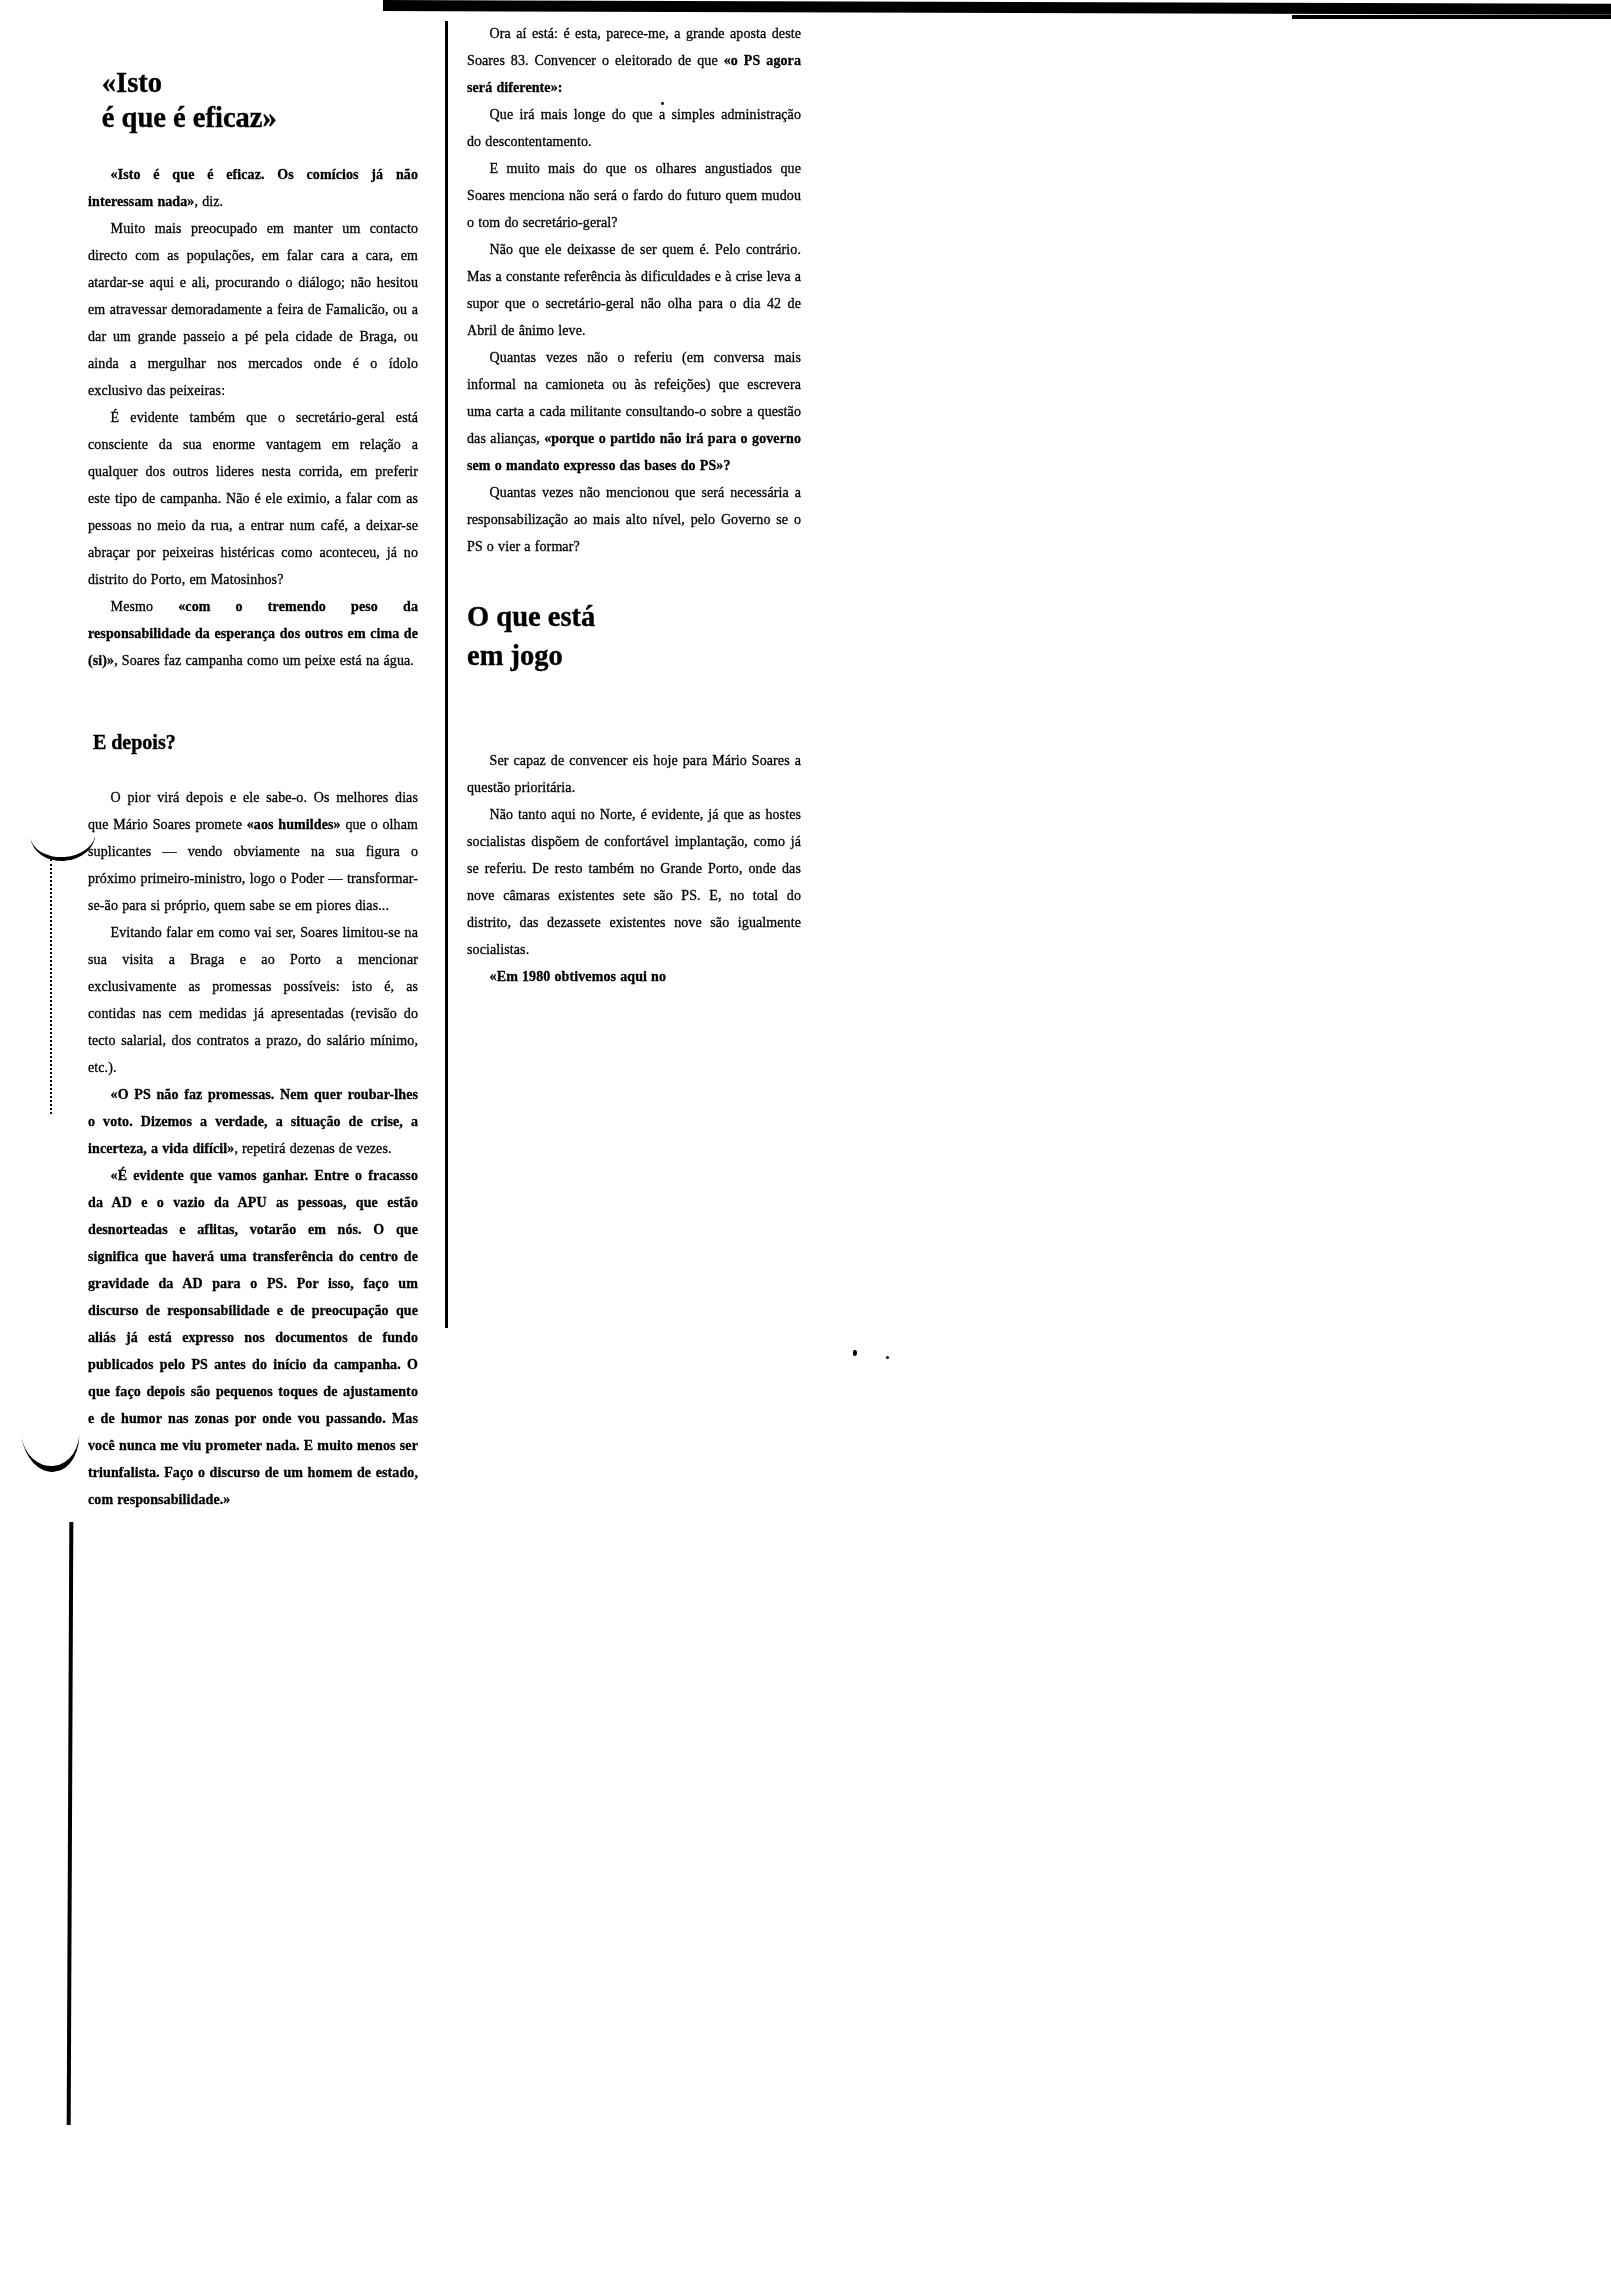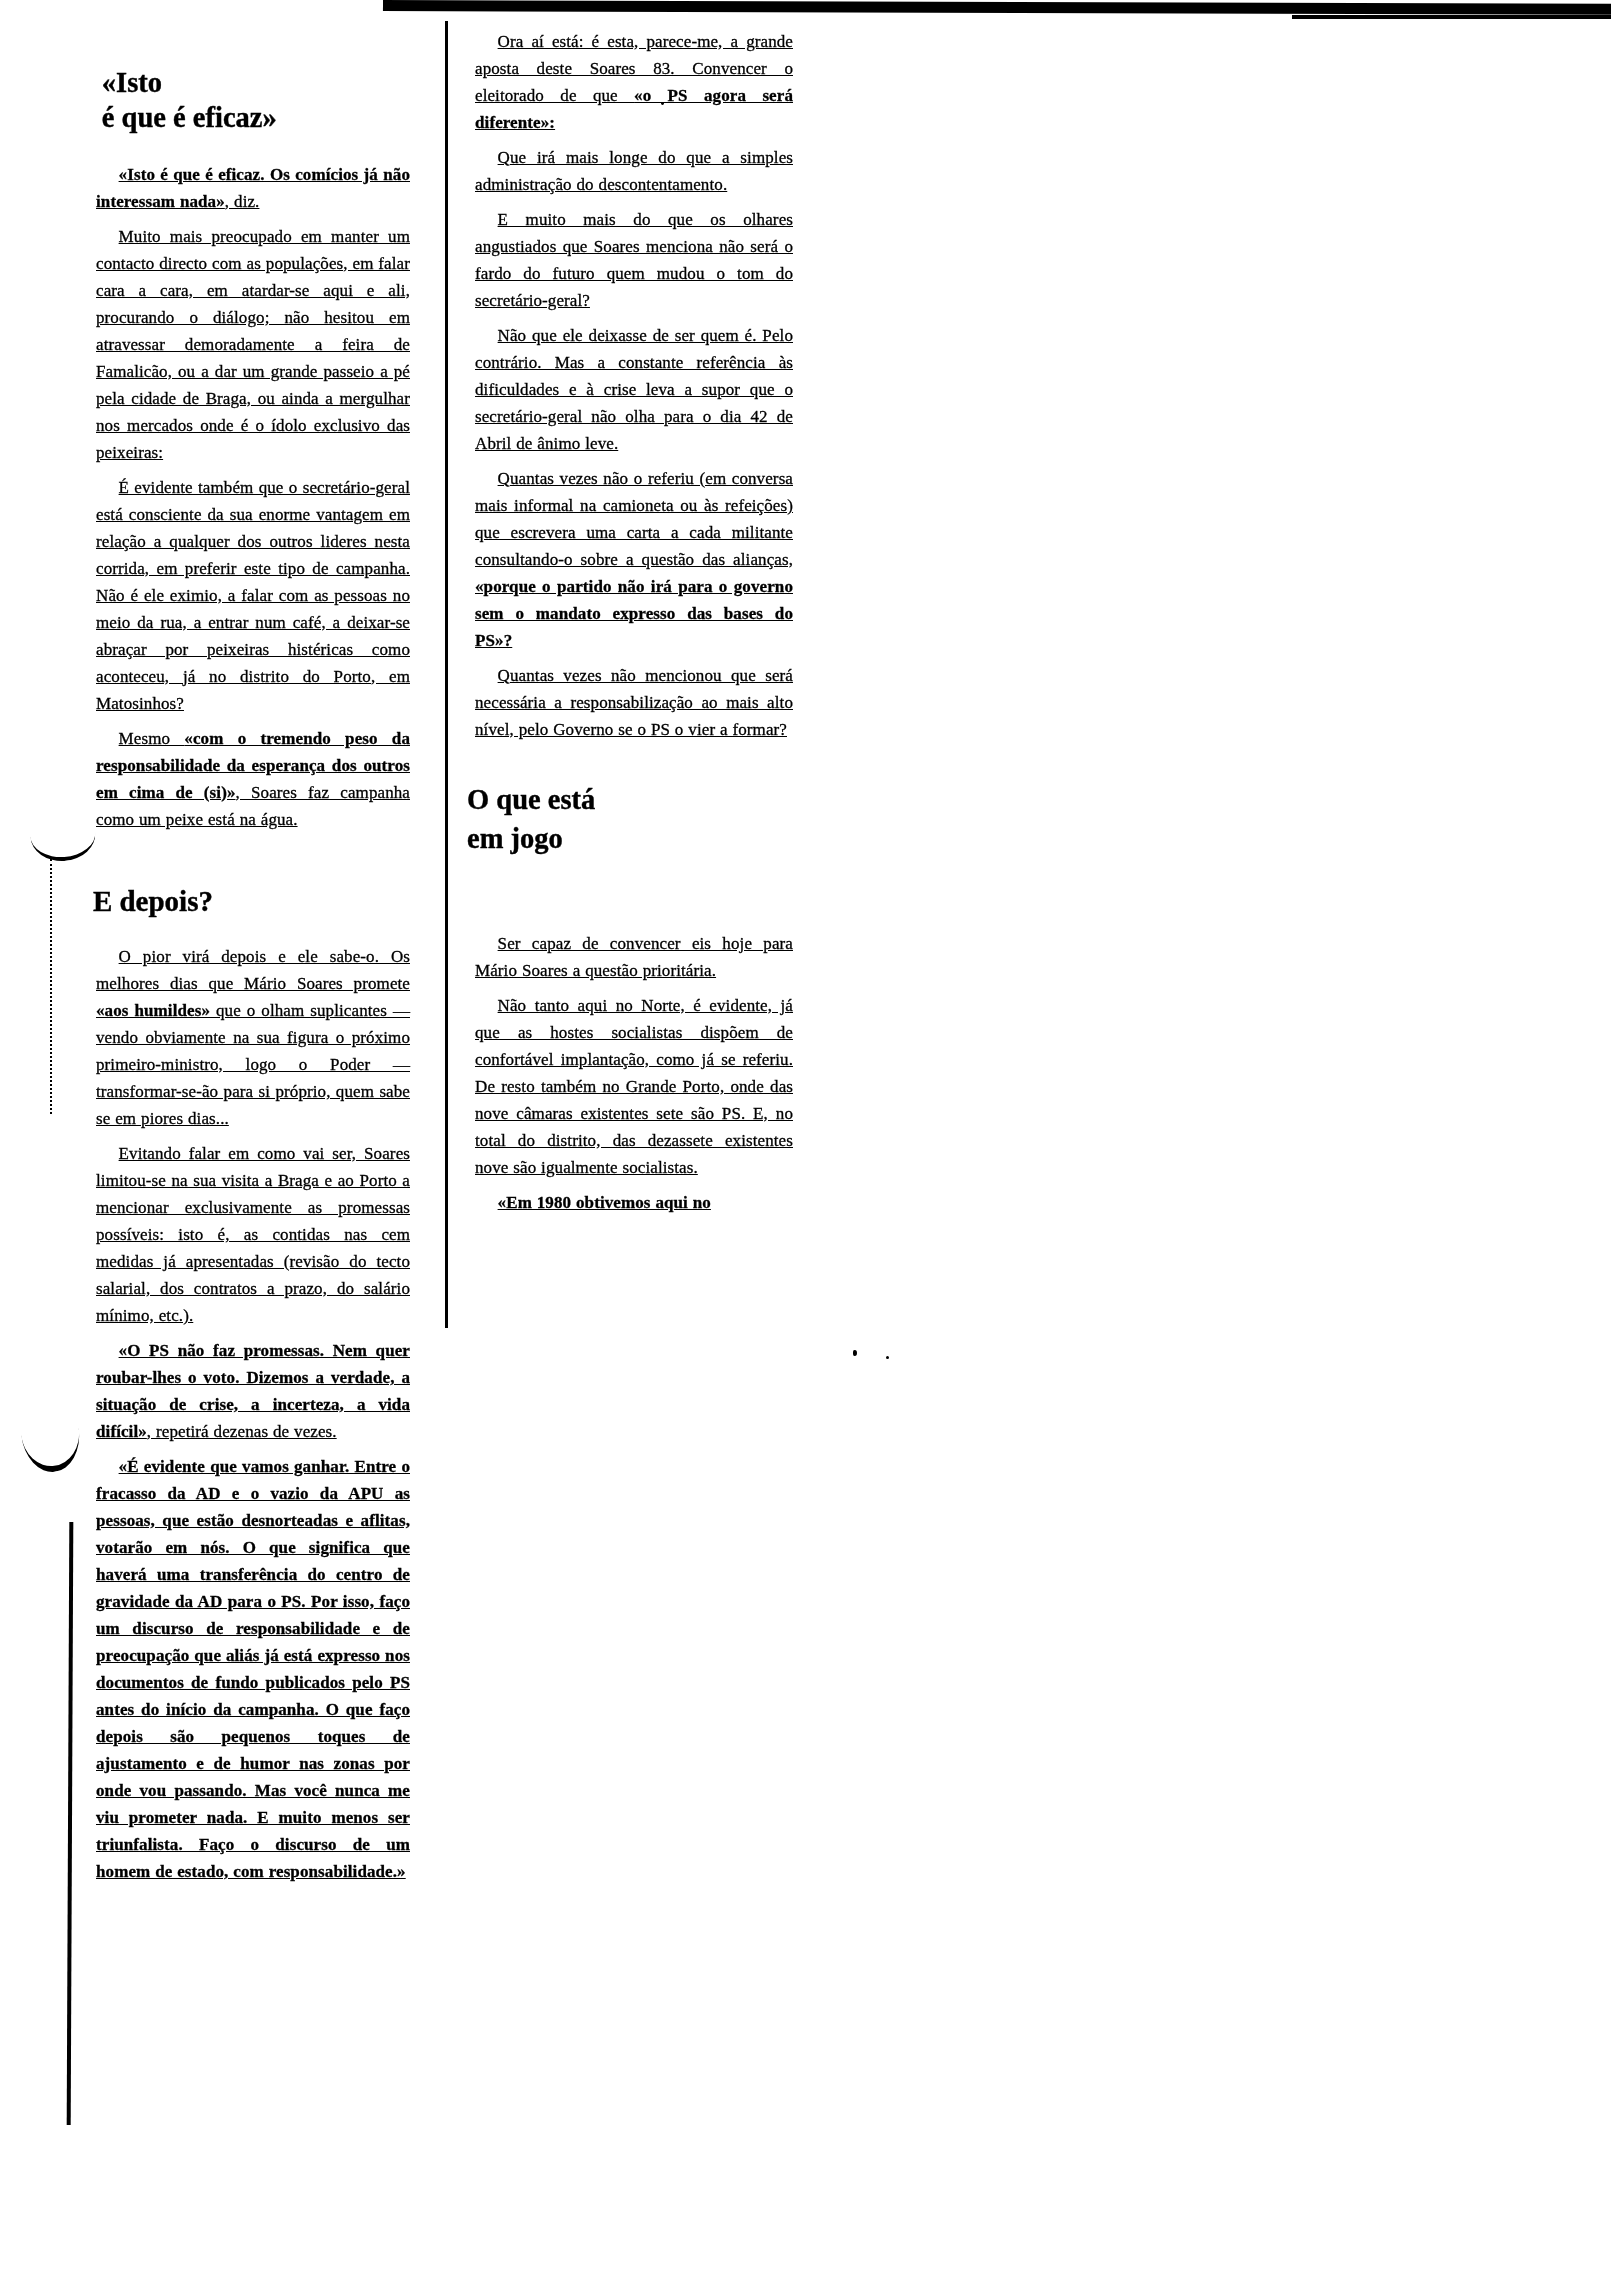--- a/index.html
+++ b/index.html
@@ -20,27 +20,27 @@
   .dotted-line{position:absolute;left:50px;top:859px;height:255px;width:0;border-left:2px dotted #000;}
   .speck{position:absolute;width:3.4px;height:3.4px;background:#000;border-radius:50%;}
   .speck.s1{left:853px;top:1350px;width:4.4px;height:5.9px;border-radius:40% 60% 60% 40%;}
   .speck.s2{left:886px;top:1356px;}
   .speck.s3{left:661px;top:102px;width:2.9px;height:2.9px;}
   
   .col{position:absolute;text-align:justify;}
   .col-left{left:88px;top:65px;width:330px;}
   .col-right{left:467px;top:19.7px;width:334px;}
   .col p{
-    margin:8px;font-size:17px;line-height:27px;text-indent:22.6px;
-    letter-spacing:0.1px;word-spacing:0.5px;text-decoration:underline;
+    margin:0;font-size:14px;line-height:27px;text-indent:22.6px;
+    letter-spacing:0.1px;word-spacing:0.5px;
     -webkit-text-stroke:0.3px #000;
   }
   .b{font-weight:bold;}
   .head1{font-size:28.5px;line-height:35px;font-weight:bold;margin:0 0 25.5px 13.8px;-webkit-text-stroke:0.4px #000;}
-  .head2{font-size:29px;line-height:34px;font-weight:bold;margin:51px 0 25.5px 4.9px;-webkit-text-stroke:0.4px #000;}
+  .head2{font-size:20px;line-height:34px;font-weight:bold;margin:51px 0 25.5px 4.9px;-webkit-text-stroke:0.4px #000;}
   .head3{font-size:28.5px;line-height:39px;font-weight:bold;margin:37px 0 72px 0;-webkit-text-stroke:0.4px #000;}
   .hline{display:block;}
 </style>
 </head>
 <body>
 
 <div class="rule-top-a"></div>
 <div class="rule-top-b"></div>
 <div class="col-divider"></div>
 <div class="margin-line"></div>

